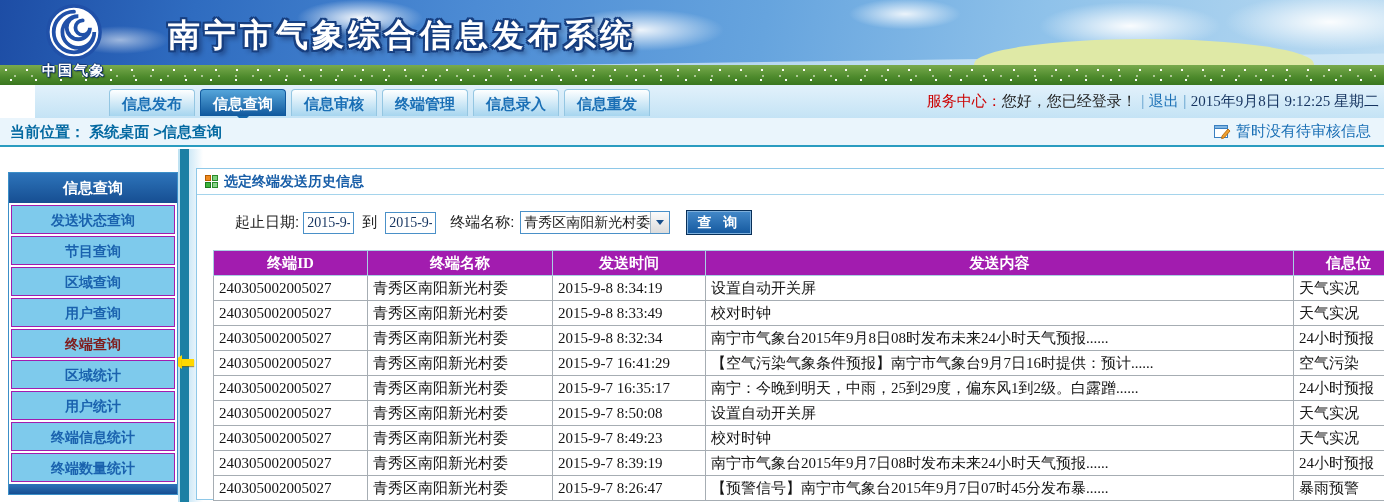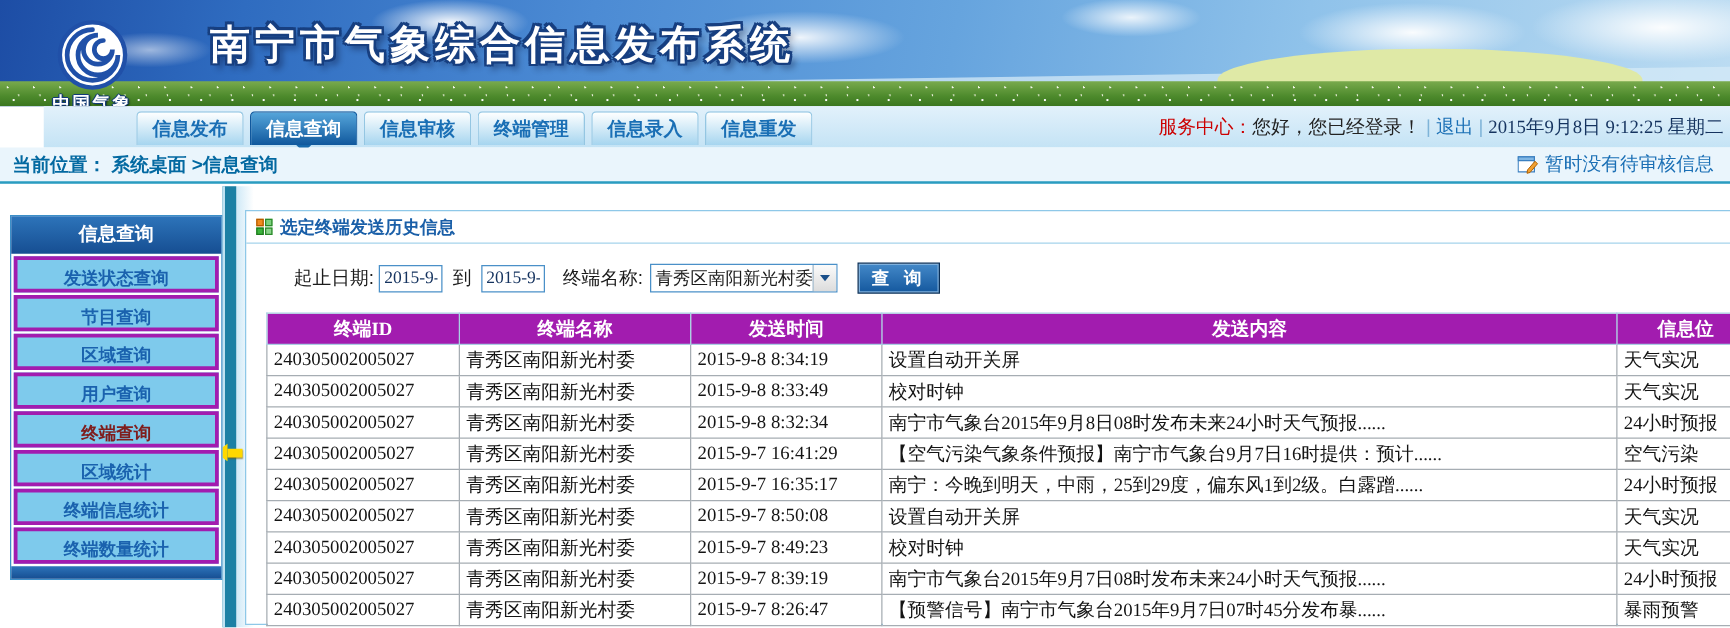--- a/index.html
+++ b/index.html
@@ -22,21 +22,21 @@
     background:rgba(212,233,247,.75); transform:skewY(-0.8deg); }
   .banner-hill { position:absolute; right:70px; bottom:16px; width:340px; height:30px;
     background:#dfe9a6; border-radius:60% 60% 0 0/100% 100% 0 0; }
   .banner-grass { position:absolute; left:0; bottom:0; width:1384px; height:20px;
     background-image:
       radial-gradient(circle 1.3px at 6px 5px,  #fdfdf4 60%, rgba(255,255,255,0) 70%),
       radial-gradient(circle 1.1px at 15px 11px,#f4f4e4 60%, rgba(255,255,255,0) 70%),
       radial-gradient(circle 1.2px at 11px 15px,#ffffff 60%, rgba(255,255,255,0) 70%),
       linear-gradient(#79aa4d,#4d8a2c 60%,#3a761f);
     background-size:21px 18px,17px 16px,25px 19px,100% 100%; }
-  .logo-wrap { position:absolute; left:20px; top:15px; width:108px; text-align:center; }
+  .logo-wrap { position:absolute; left:20px; top:3px; width:108px; text-align:center; }
   .logo-badge { width:58px; height:58px; margin:0 auto; }
   .logo-text { margin-top:1px; color:#fff; font-weight:bold; font-size:14px; letter-spacing:2px;
     text-shadow:1px 0 #123a78,-1px 0 #123a78,0 1px #123a78,0 -1px #123a78,1px 1px 2px #000; }
   .banner-title { position:absolute; left:168px; top:14px; font-size:32px; font-weight:bold;
     color:#ffffff; letter-spacing:4px;
     text-shadow:2px 0 #173f80,-2px 0 #173f80,0 2px #173f80,0 -2px #173f80,
                 2px 2px #173f80,-2px -2px #173f80,2px -2px #173f80,-2px 2px #173f80,
                 4px 4px 5px rgba(0,0,30,.45); }
 
   
@@ -74,21 +74,21 @@
     border:7px solid transparent; border-left:none; border-right:10px solid #ffd800; }
   .split-arrow .tail { position:absolute; left:10px; top:3.5px; width:12px; height:7px; background:#ffd800;
     box-shadow:0 1px 1px rgba(120,90,0,.6); }
 
   
   .sidebar { position:absolute; left:8px; top:23px; width:170px;
     border:1px solid #3c8fc8; background:#fff; padding-bottom:0; }
   .side-title { height:30px; line-height:30px; text-align:center; color:#fff; font-weight:bold; font-size:15px;
     background:linear-gradient(#2d74ba,#164e92); margin-bottom:2px; }
   .side-item { height:29px; line-height:29px; text-align:center; font-size:14px; font-weight:bold;
-    color:#1a62ae; background:#7ecaec; border:3px solid #a21caf; margin:0 2px 2px 2px; cursor:pointer; }
+    color:#1a62ae; background:#7ecaec; border:1px solid #a21caf; margin:0 2px 2px 2px; cursor:pointer; }
   .side-item.active { color:#7f1d1d; }
   .side-foot { height:10px; background:linear-gradient(#2d74ba,#164e92); margin:0; }
 
   
   .panel { position:absolute; left:196px; top:19px; width:1224px; height:332px;
     border:1px solid #8ec8e8; background:#fff; }
   .panel-header { height:26px; display:flex; align-items:center; gap:6px; padding-left:8px;
     border-bottom:1px solid #a5d4ec; }
   .grid-icon { width:13px; height:13px; display:grid; grid-template-columns:6px 6px; grid-template-rows:6px 6px; gap:1px; }
   .grid-icon i { display:block; }
@@ -189,20 +189,21 @@
 
     <div class="sidebar">
       <div class="side-title">信息查询</div>
       <div id="side-items">
           <div class="side-item">发送状态查询</div>
           <div class="side-item">节目查询</div>
           <div class="side-item">区域查询</div>
           <div class="side-item">用户查询</div>
           <div class="side-item active">终端查询</div>
           <div class="side-item">区域统计</div>
+          <div class="side-item">用户统计</div>
           <div class="side-item">终端信息统计</div>
           <div class="side-item">终端数量统计</div>
         </div>
       <div class="side-foot"></div>
     </div>
 
     <div class="panel">
       <div class="panel-header">
         <span class="grid-icon">
             <i></i>

